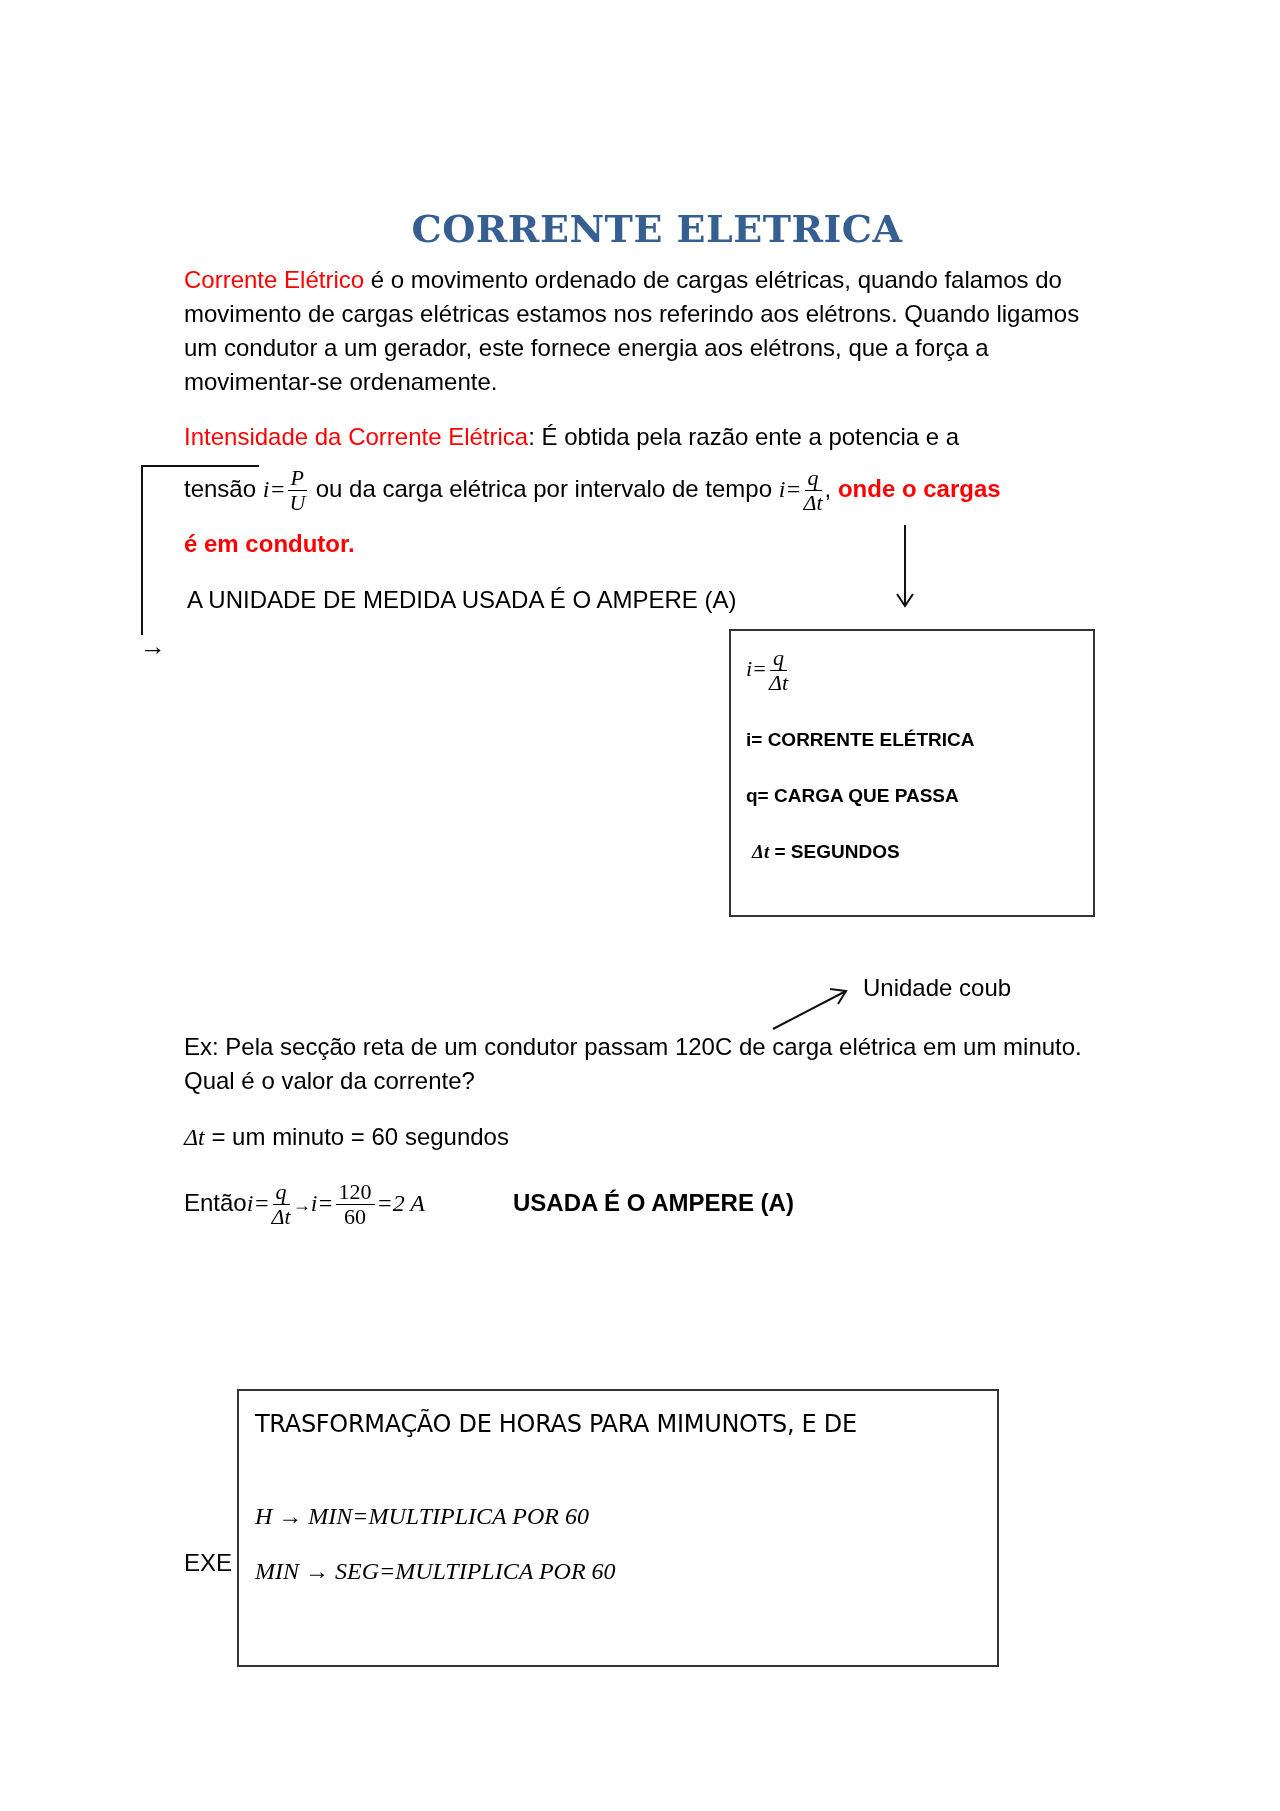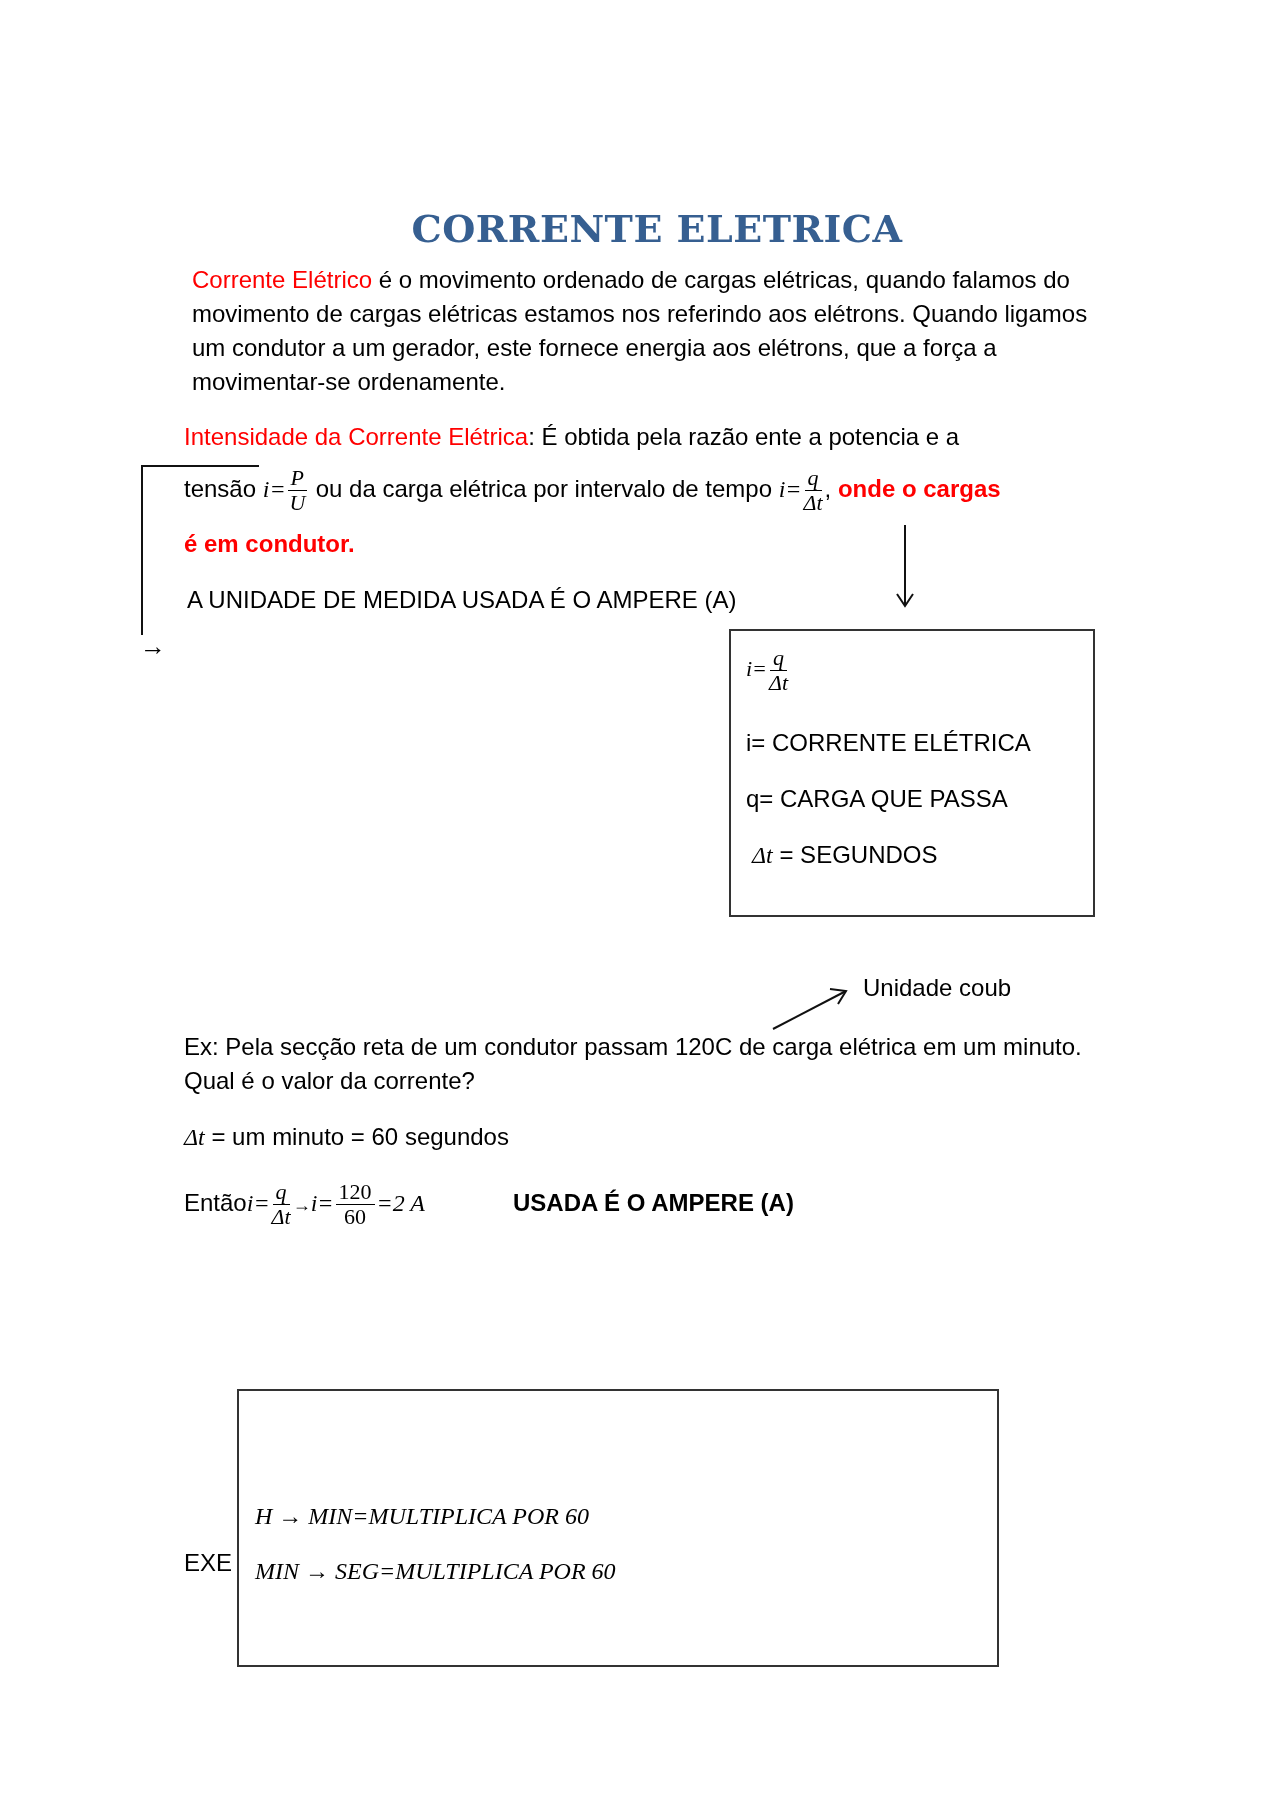--- a/index.html
+++ b/index.html
@@ -13,30 +13,30 @@
   .red { color: #ff0000; }
   .bold { font-weight: bold; }
   .math { font-family: "Liberation Serif", serif; font-style: italic; }
   .mathu { font-family: "Liberation Serif", serif; font-style: normal; }
   .frac { display: inline-flex; flex-direction: column; align-items: center; vertical-align: middle;
           font-family: "Liberation Serif", serif; font-style: italic; font-size: 22px; line-height: 24px; margin: 0 2px; }
   .frac .num { border-bottom: 1.5px solid #000; padding: 0 3px; }
   .frac .num.up { font-style: normal; }
   .frac .den.up { font-style: normal; }
   .box { border: 2px solid #333; box-sizing: border-box; }
-  .box-text { font-size: 24px; }
+  .box-text { font-size: 19px; font-weight: bold; }
   .calibri { font-family: "DejaVu Sans", sans-serif; font-size: 24px; letter-spacing: -0.3px; }
   .line { background: #111; position: absolute; }
 </style>
 </head>
 <body>
 
 <div class="abs title">CORRENTE ELETRICA</div>
 
-<div class="abs p" style="left:184px; top:263px; width:920px;margin-left:8px;">
+<div class="abs p" style="left:184px; top:263px; width:920px;">
   <span class="red">Corrente Elétrico</span><span> é o movimento ordenado de cargas elétricas, quando falamos do movimento de cargas elétricas estamos nos referindo aos elétrons. Quando ligamos um condutor a um gerador, este fornece energia aos elétrons, que a força a movimentar-se ordenamente.</span>
 </div>
 
 <div class="abs p" style="left:184px; top:420px; width:920px;">
   <span class="red">Intensidade da Corrente Elétrica</span><span>: É obtida pela razão ente a potencia e a</span>
 </div>
 
 <div class="abs p" style="left:184px; top:466px; width:940px; white-space:nowrap;">
   <span>tensão </span><span class="math">i=</span><span class="frac">
       <span class="num">P</span>
@@ -97,16 +97,17 @@
 </div>
 
 <div class="abs p bold" style="left:513px; top:1186px;">
   <div>USADA É O AMPERE (A)</div>
 </div>
 
 <div class="abs p" style="left:184px; top:1546px;">EXE</div>
 
 <div class="abs box" style="left:237px; top:1389px; width:762px; height:278px;">
   <div class="abs calibri" style="left:16px; top:12px; line-height:42px;">
+    <div>TRASFORMAÇÃO DE HORAS PARA MIMUNOTS, E DE</div>
   </div>
   <div class="abs math" style="left:16px; top:112px; font-size:24px;">H → MIN=MULTIPLICA POR 60</div>
   <div class="abs math" style="left:16px; top:167px; font-size:24px;">MIN → SEG=MULTIPLICA POR 60</div>
 </div>
 
 </body></html>

